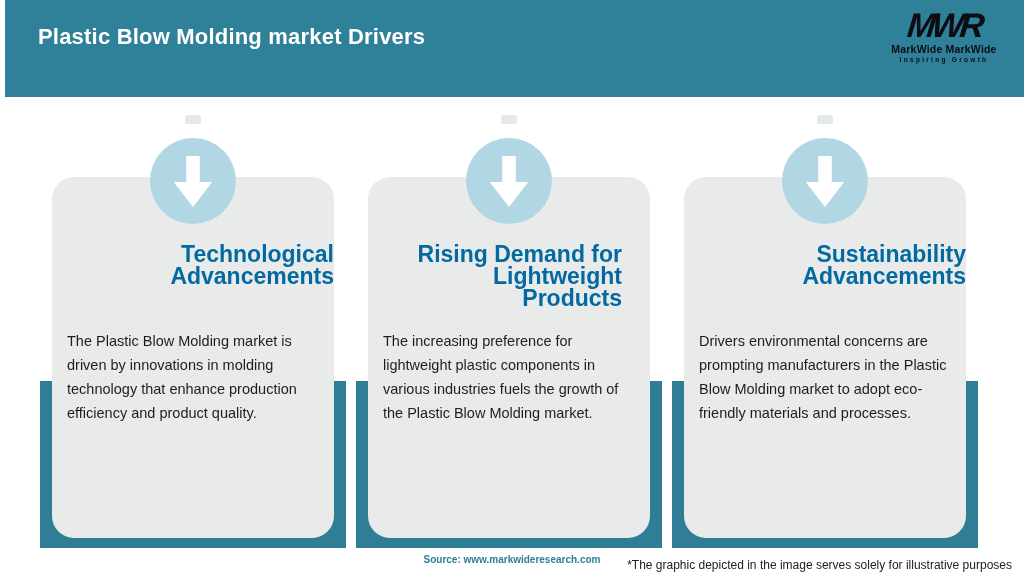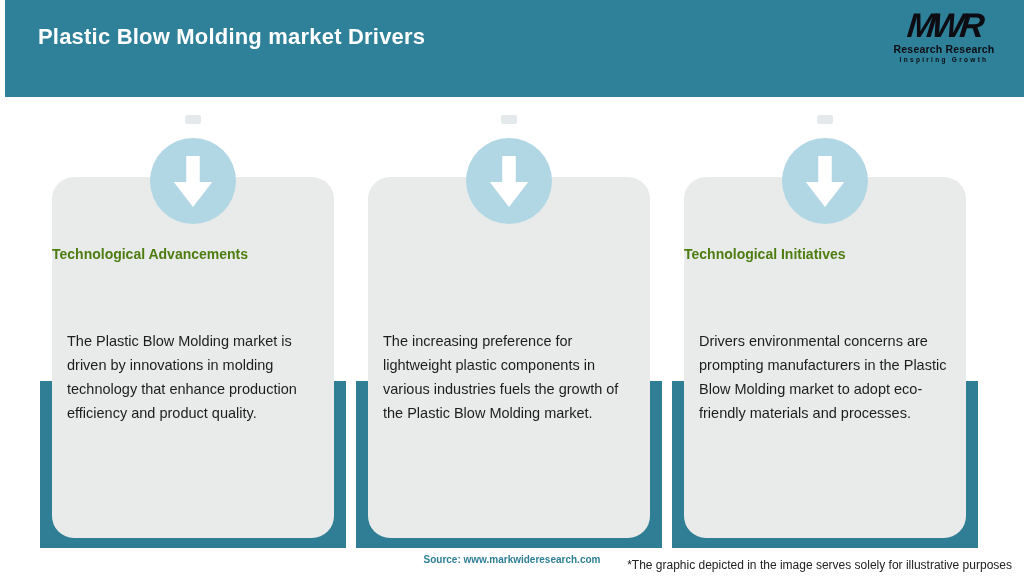--- a/index.html
+++ b/index.html
@@ -20,22 +20,22 @@
   .logo-tagline { font-size:6.5px; font-weight:700; letter-spacing:2.3px; margin-top:1px; }
 
   
   .card-group { position:absolute; top:0; width:306px; height:576px; }
   .g1 { left:40px; } .g2 { left:356px; } .g3 { left:672px; }
 
   .teal-back { position:absolute; left:0; top:381px; width:306px; height:167px;
                background:var(--teal-bar,#2F7E95); }
   .card { position:absolute; left:12px; top:177px; width:282px; height:361px;
           background:var(--card-bg,#E9EBEB); border-radius:22px; }
-  .card-title { position:absolute; top:66px; left:0; right:0; text-align:left;
-                font-size:14px; font-weight:700; color:#4d7c0f; line-height:22px; }
+  .card-title { position:absolute; top:66px; left:0; right:0; text-align:right;
+                font-size:23px; font-weight:700; color:#0369a1; line-height:22px; }
   .g2 .card-title { padding:0 28px; }
   .card-desc { position:absolute; top:152px; left:15px; right:11px;
                font-size:14.5px; line-height:24px; color:#1d1d1d; }
 
   .pin { position:absolute; left:145px; top:115px; width:16px; height:9px;
          background:#e4eaeb; border-radius:2px; }
   .circle { position:absolute; left:110px; top:138px; width:86px; height:86px;
             border-radius:50%; background:var(--circle-blue,#B2D7E4);
             display:flex; align-items:center; justify-content:center; }
   .arrow-svg { width:44px; height:54px; display:block; margin-top:2px; }
@@ -47,21 +47,21 @@
 </style>
 </head>
 <body>
 
 <div class="stage">
 
   <header class="topbar">
     <div class="page-title">Plastic Blow Molding market Drivers</div>
     <div class="logo">
       <div class="logo-mark">MWR</div>
-      <div class="logo-name">Research Research</div>
+      <div class="logo-name">MarkWide MarkWide</div>
       <div class="logo-tagline">Inspiring Growth</div>
     </div>
   </header>
 
   <section class="card-group g1">
     <div class="teal-back"></div>
     <div class="card">
       <h2 class="card-title">Technological Advancements</h2>
       <p class="card-desc">The Plastic Blow Molding market is driven by innovations in molding technology that enhance production efficiency and product quality.</p>
     </div>
@@ -69,34 +69,35 @@
     <div class="circle">
       <svg class="arrow-svg" viewBox="0 0 44 56">
         <path d="M15 1 h14 v27 h13 L22 54 L2 28 h13 Z" fill="#FFFFFF"></path>
       </svg>
     </div>
   </section>
 
   <section class="card-group g2">
     <div class="teal-back"></div>
     <div class="card">
+      <h2 class="card-title">Rising Demand for Lightweight Products</h2>
       <p class="card-desc">The increasing preference for lightweight plastic components in various industries fuels the growth of the Plastic Blow Molding market.</p>
     </div>
     <div class="pin"></div>
     <div class="circle">
       <svg class="arrow-svg" viewBox="0 0 44 56">
         <path d="M15 1 h14 v27 h13 L22 54 L2 28 h13 Z" fill="#FFFFFF"></path>
       </svg>
     </div>
   </section>
 
   <section class="card-group g3">
     <div class="teal-back"></div>
     <div class="card">
-      <h2 class="card-title">Technological Initiatives</h2>
+      <h2 class="card-title">Sustainability Advancements</h2>
       <p class="card-desc">Drivers environmental concerns are prompting manufacturers in the Plastic Blow Molding market to adopt eco-friendly materials and processes.</p>
     </div>
     <div class="pin"></div>
     <div class="circle">
       <svg class="arrow-svg" viewBox="0 0 44 56">
         <path d="M15 1 h14 v27 h13 L22 54 L2 28 h13 Z" fill="#FFFFFF"></path>
       </svg>
     </div>
   </section>
 

